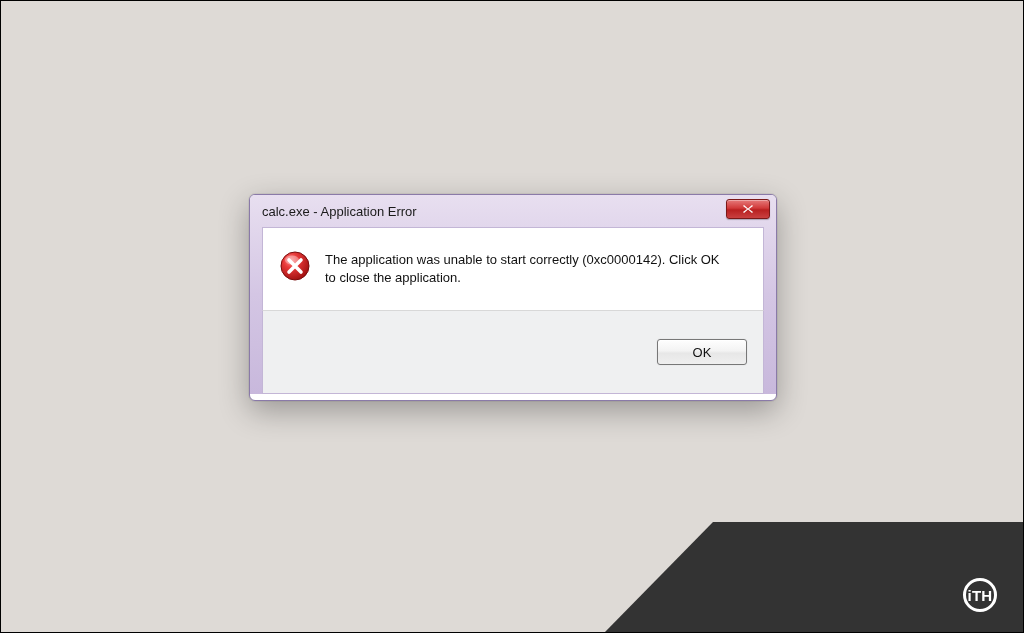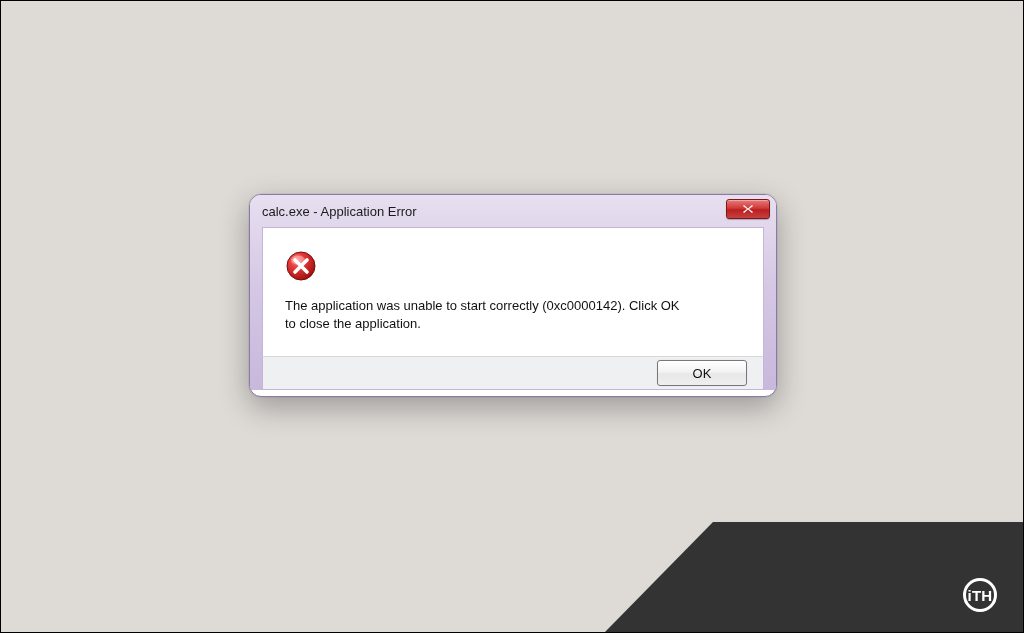--- a/index.html
+++ b/index.html
@@ -18,21 +18,21 @@
     }
     
     
     .dialog {
       position: absolute;
       left: 248px;
       top: 193px;
       width: 528px;
       background: #fff;
       border: 1px solid #8a7aa8;
-      border-radius: 12px;
+      border-radius: 6px;
       box-shadow: 0 10px 30px rgba(0,0,0,0.3), 0 0 0 1px rgba(0,0,0,0.05);
       overflow: hidden;
     }
     
     .titlebar-outer {
       background: linear-gradient(180deg, #e8dff0 0%, #d4c6e4 50%, #c8b8dc 100%);
       padding: 6px 6px 0 6px;
       border-bottom: 0;
     }
     
@@ -66,24 +66,23 @@
     }
     .close-btn svg {
       display: block;
     }
     
     .content-area {
       margin: 0 6px;
       background: #fff;
       border: 1px solid #c3b6d6;
       border-bottom: 0;
-      padding: 22px 20px 24px 22px;
+      padding: 22px 20px 24px 16px;
       display: flex;
       gap: 14px;
-      flex-direction: column;
     }
     
     .error-icon {
       width: 32px;
       height: 32px;
       flex: 0 0 32px;
     }
     
     .message-text {
       font-size: 13px;
@@ -91,21 +90,21 @@
       color: #111;
       padding-top: 1px;
       max-width: 400px;
     }
     
     .button-bar {
       margin: 0 6px 6px 6px;
       background: #eff0f1;
       border: 1px solid #c3b6d6;
       border-top: 1px solid #d8d8d8;
-      padding: 3px 16px;
+      padding: 28px 16px;
       display: flex;
       justify-content: flex-end;
     }
     
     .ok-button {
       min-width: 90px;
       height: 26px;
       background: linear-gradient(180deg, #fefefe 0%, #f3f3f3 45%, #e7e7e7 55%, #efefef 100%);
       border: 1px solid #777;
       border-radius: 3px;

